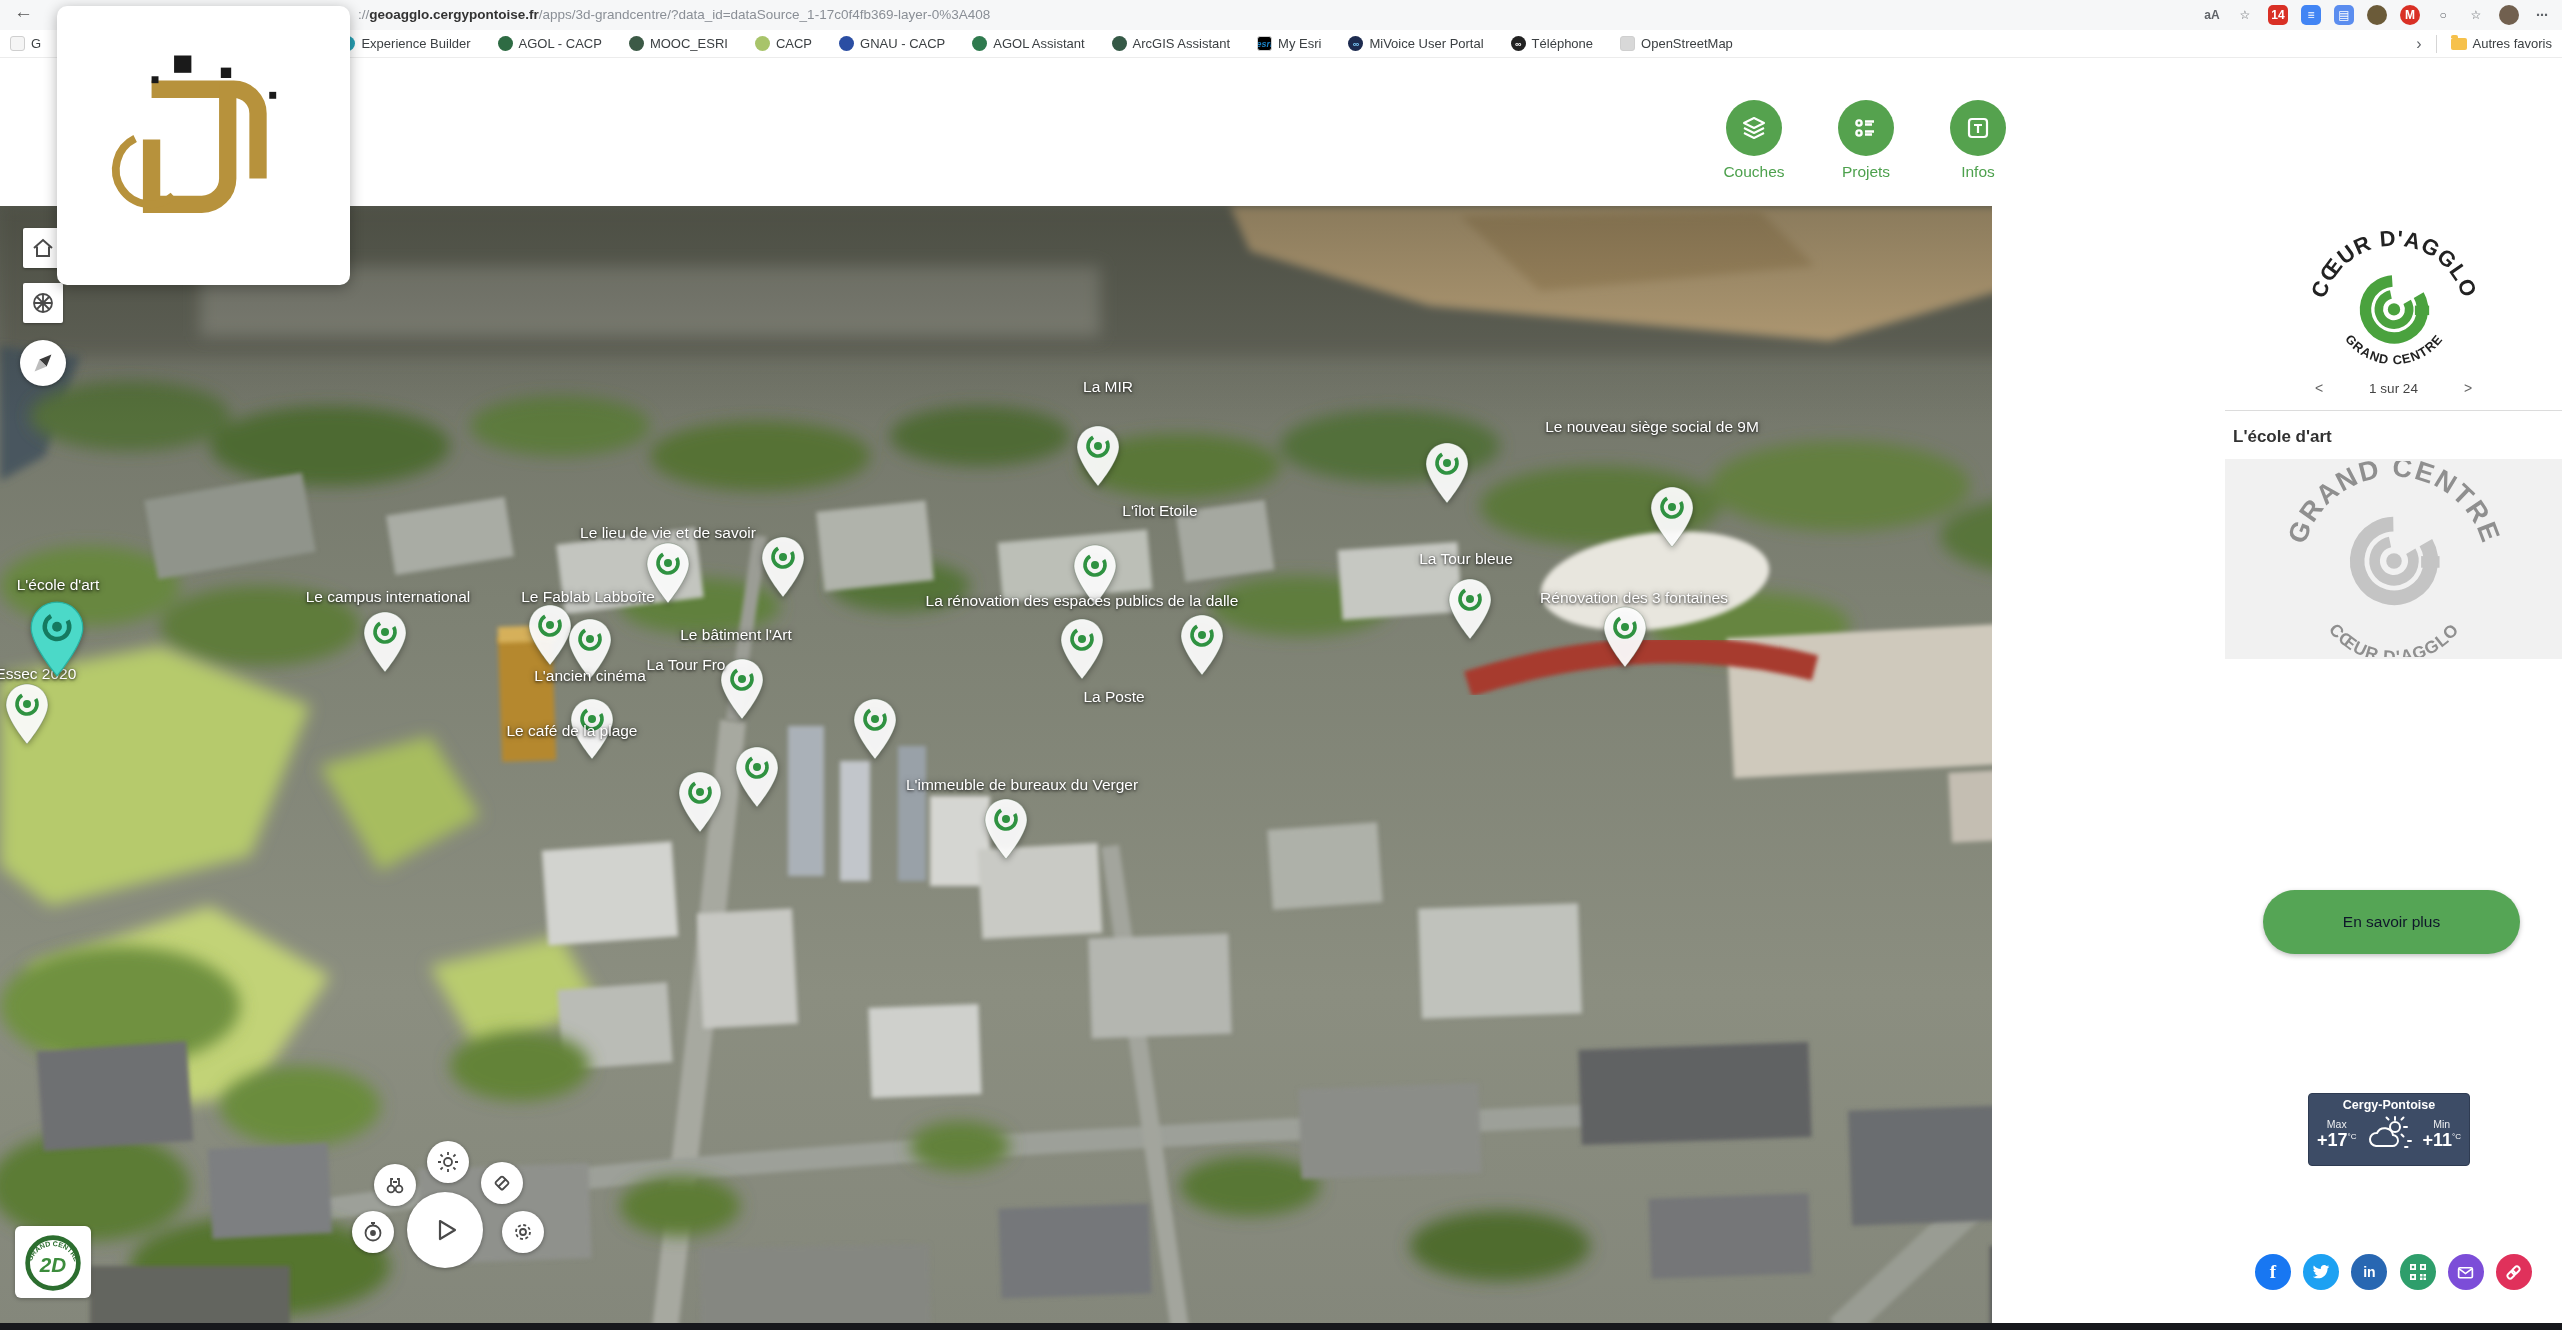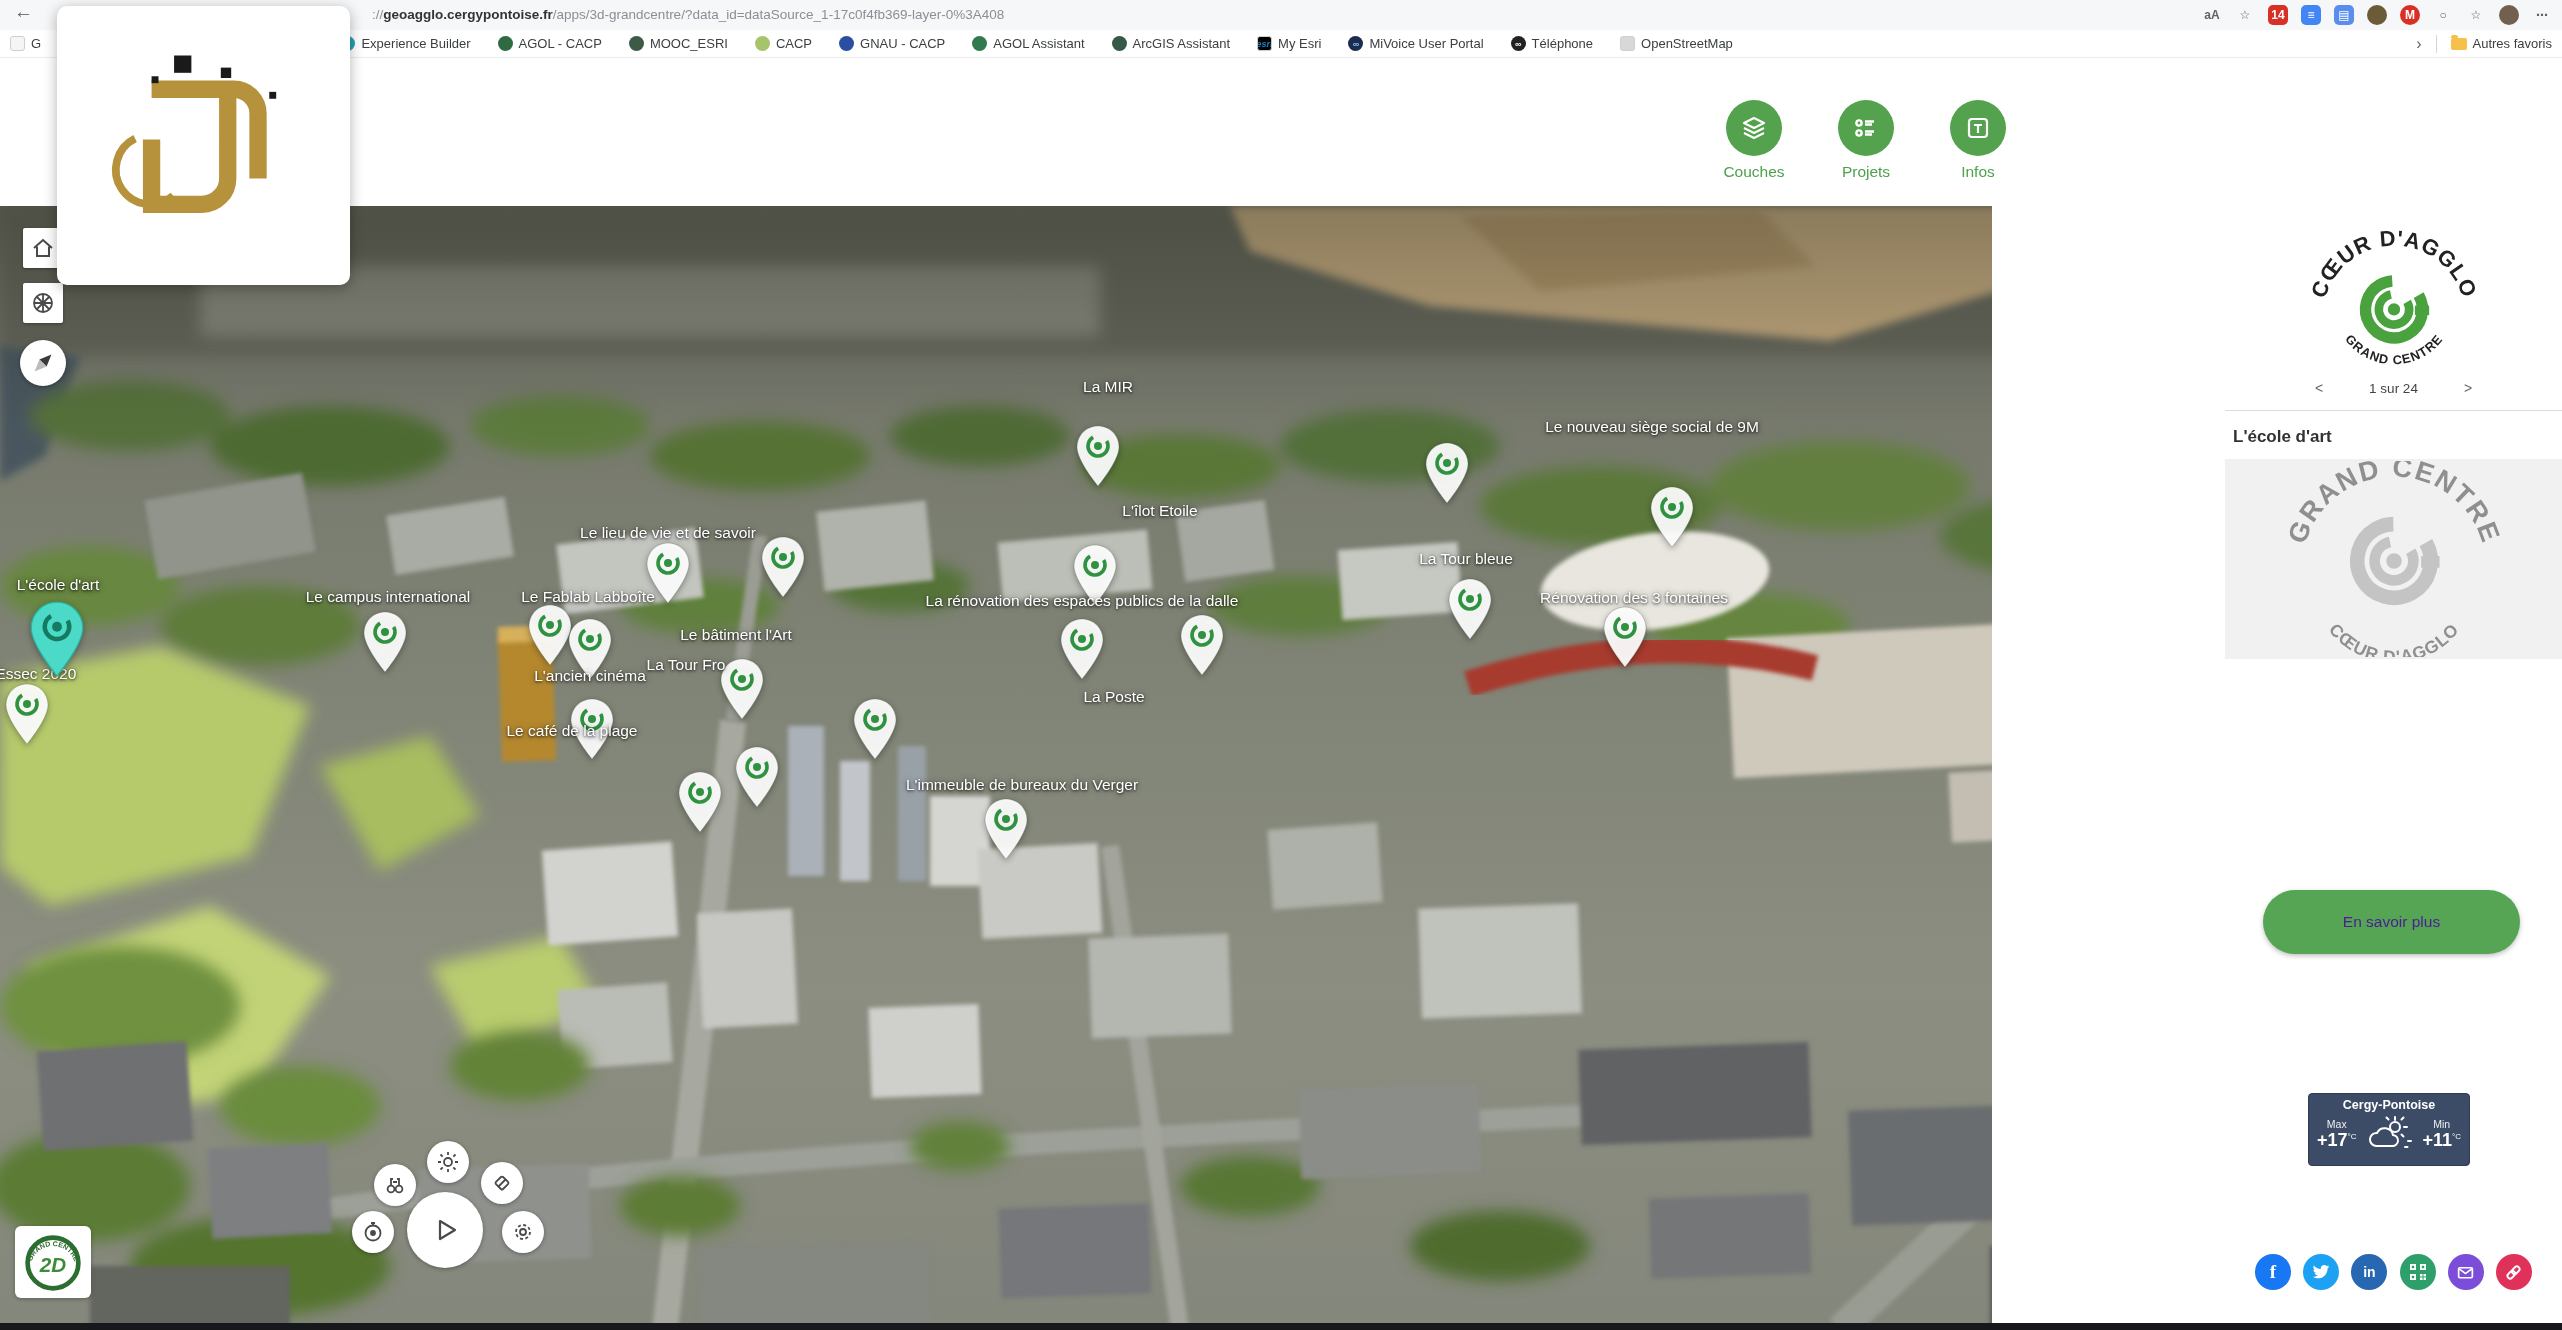--- a/index.html
+++ b/index.html
@@ -2,21 +2,21 @@
 <html><head>
 <meta charset="utf-8">
 <style>
   html,body{margin:0;padding:0;background:#fff;}
   body{width:2562px;height:1330px;overflow:hidden;font-family:"Liberation Sans","DejaVu Sans",sans-serif;position:relative;}
   .screen{position:absolute;inset:0;background:#fff;}
 
   
   .browser-top{position:absolute;left:0;top:0;width:2562px;height:30px;background:#f6f7f8;border-bottom:1px solid #e4e5e7;}
   .back-arrow{position:absolute;left:14px;top:1px;font-size:19px;color:#555;cursor:pointer;}
-  .url-text{position:absolute;left:372px;top:0;height:30px;line-height:30px;font-size:13.5px;color:#8a8f96;white-space:nowrap;}
+  .url-text{position:absolute;left:358px;top:0;height:30px;line-height:30px;font-size:13.5px;color:#8a8f96;white-space:nowrap;}
   .url-text b{color:#333;font-weight:700;}
   .tb-icons{position:absolute;right:10px;top:0;height:30px;display:flex;align-items:center;gap:13px;}
   .tb-icon{min-width:20px;height:20px;border-radius:5px;display:flex;align-items:center;justify-content:center;font-size:12px;font-weight:700;color:#5f6368;}
   .tb-icon.round{border-radius:50%;}
 
   .bookmarks-bar{position:absolute;left:0;top:30px;width:2562px;height:28px;background:#fff;border-bottom:1px solid #ececec;display:flex;align-items:center;padding:0 10px;box-sizing:border-box;}
   .bm-list{display:flex;align-items:center;gap:27px;}
   .bm{display:flex;align-items:center;gap:6px;font-size:13px;color:#3c4043;white-space:nowrap;cursor:pointer;}
   .bm-icon{width:15px;height:15px;border-radius:50%;display:flex;align-items:center;justify-content:center;font-size:9px;font-weight:700;font-style:italic;overflow:hidden;}
   .bm-icon.light{border:1px solid #cfcfcf;border-radius:3px;box-sizing:border-box;}
@@ -56,21 +56,21 @@
   .collapse-tab{position:absolute;left:2197px;top:546px;width:28px;height:48px;background:#fff;border-radius:9px 0 0 9px;box-shadow:-2px 1px 4px rgba(0,0,0,.2);display:flex;align-items:center;justify-content:center;font-size:20px;color:#333;z-index:8;cursor:pointer;}
 
   
   .sidebar{position:absolute;left:2225px;top:206px;width:337px;height:1124px;background:#fff;}
   .sb-logo{display:block;margin:16px auto 0 auto;}
   .pagination{display:flex;align-items:center;justify-content:center;gap:46px;margin-top:6px;font-size:13.5px;color:#444;}
   .pg-arrow{color:#666;font-size:14px;cursor:pointer;}
   .sb-divider{height:1px;background:#dcdcdc;margin-top:14px;}
   .sb-title{font-size:17px;font-weight:700;color:#323232;padding:16px 0 0 8px;}
   .sb-image{margin-top:12px;width:337px;height:200px;background:#f1f1f1;display:flex;align-items:center;justify-content:center;overflow:hidden;}
-  .cta{position:absolute;left:38px;top:684px;width:257px;height:64px;background:#55a555;border:none;border-radius:32px;color:#4c1d95;font-size:15.5px;font-family:inherit;cursor:pointer;box-shadow:0 2px 5px rgba(0,0,0,.25);}
+  .cta{position:absolute;left:38px;top:684px;width:257px;height:64px;background:#55a555;border:none;border-radius:32px;color:#0f172a;font-size:15.5px;font-family:inherit;cursor:pointer;box-shadow:0 2px 5px rgba(0,0,0,.25);}
   .weather{position:absolute;left:83px;top:887px;width:162px;height:73px;background:#3d4c66;border:1px solid #2e3b52;border-radius:4px;color:#fff;box-sizing:border-box;padding:4px 8px;}
   .w-city{text-align:center;font-size:12.5px;font-weight:700;}
   .w-row{display:flex;align-items:center;justify-content:space-between;margin-top:2px;}
   .w-col{display:flex;flex-direction:column;align-items:center;line-height:1;}
   .w-lbl{font-size:10.5px;opacity:.9;}
   .w-val{font-size:18px;font-weight:700;margin-top:2px;}
   .w-val sup{font-size:8px;font-weight:400;}
   .socials{position:absolute;left:30px;top:1048px;width:277px;display:flex;justify-content:space-between;}
   .soc{width:36px;height:36px;border-radius:50%;display:flex;align-items:center;justify-content:center;color:#fff;cursor:pointer;}
   .soc .g{display:none;font-size:19px;font-weight:700;}

